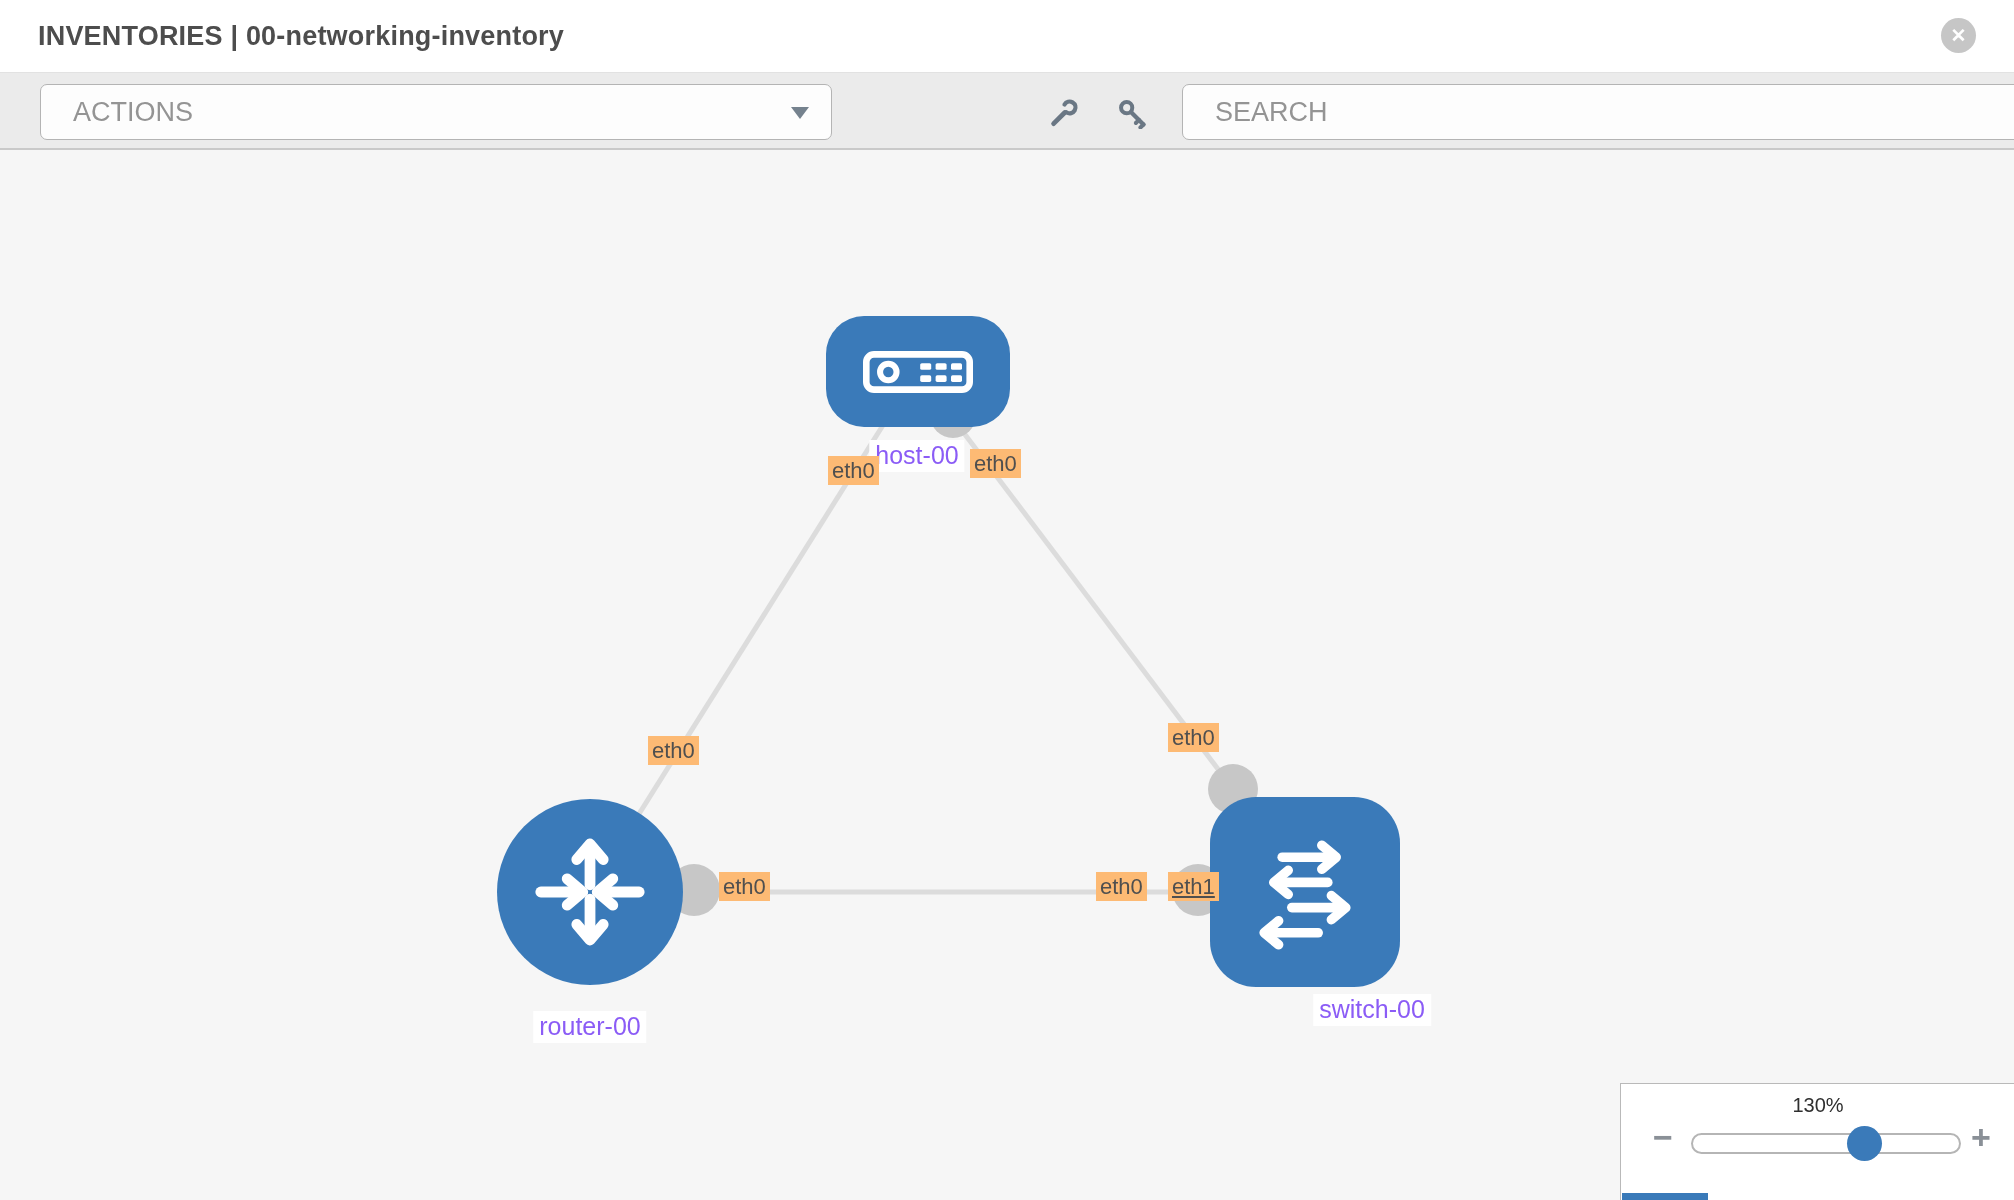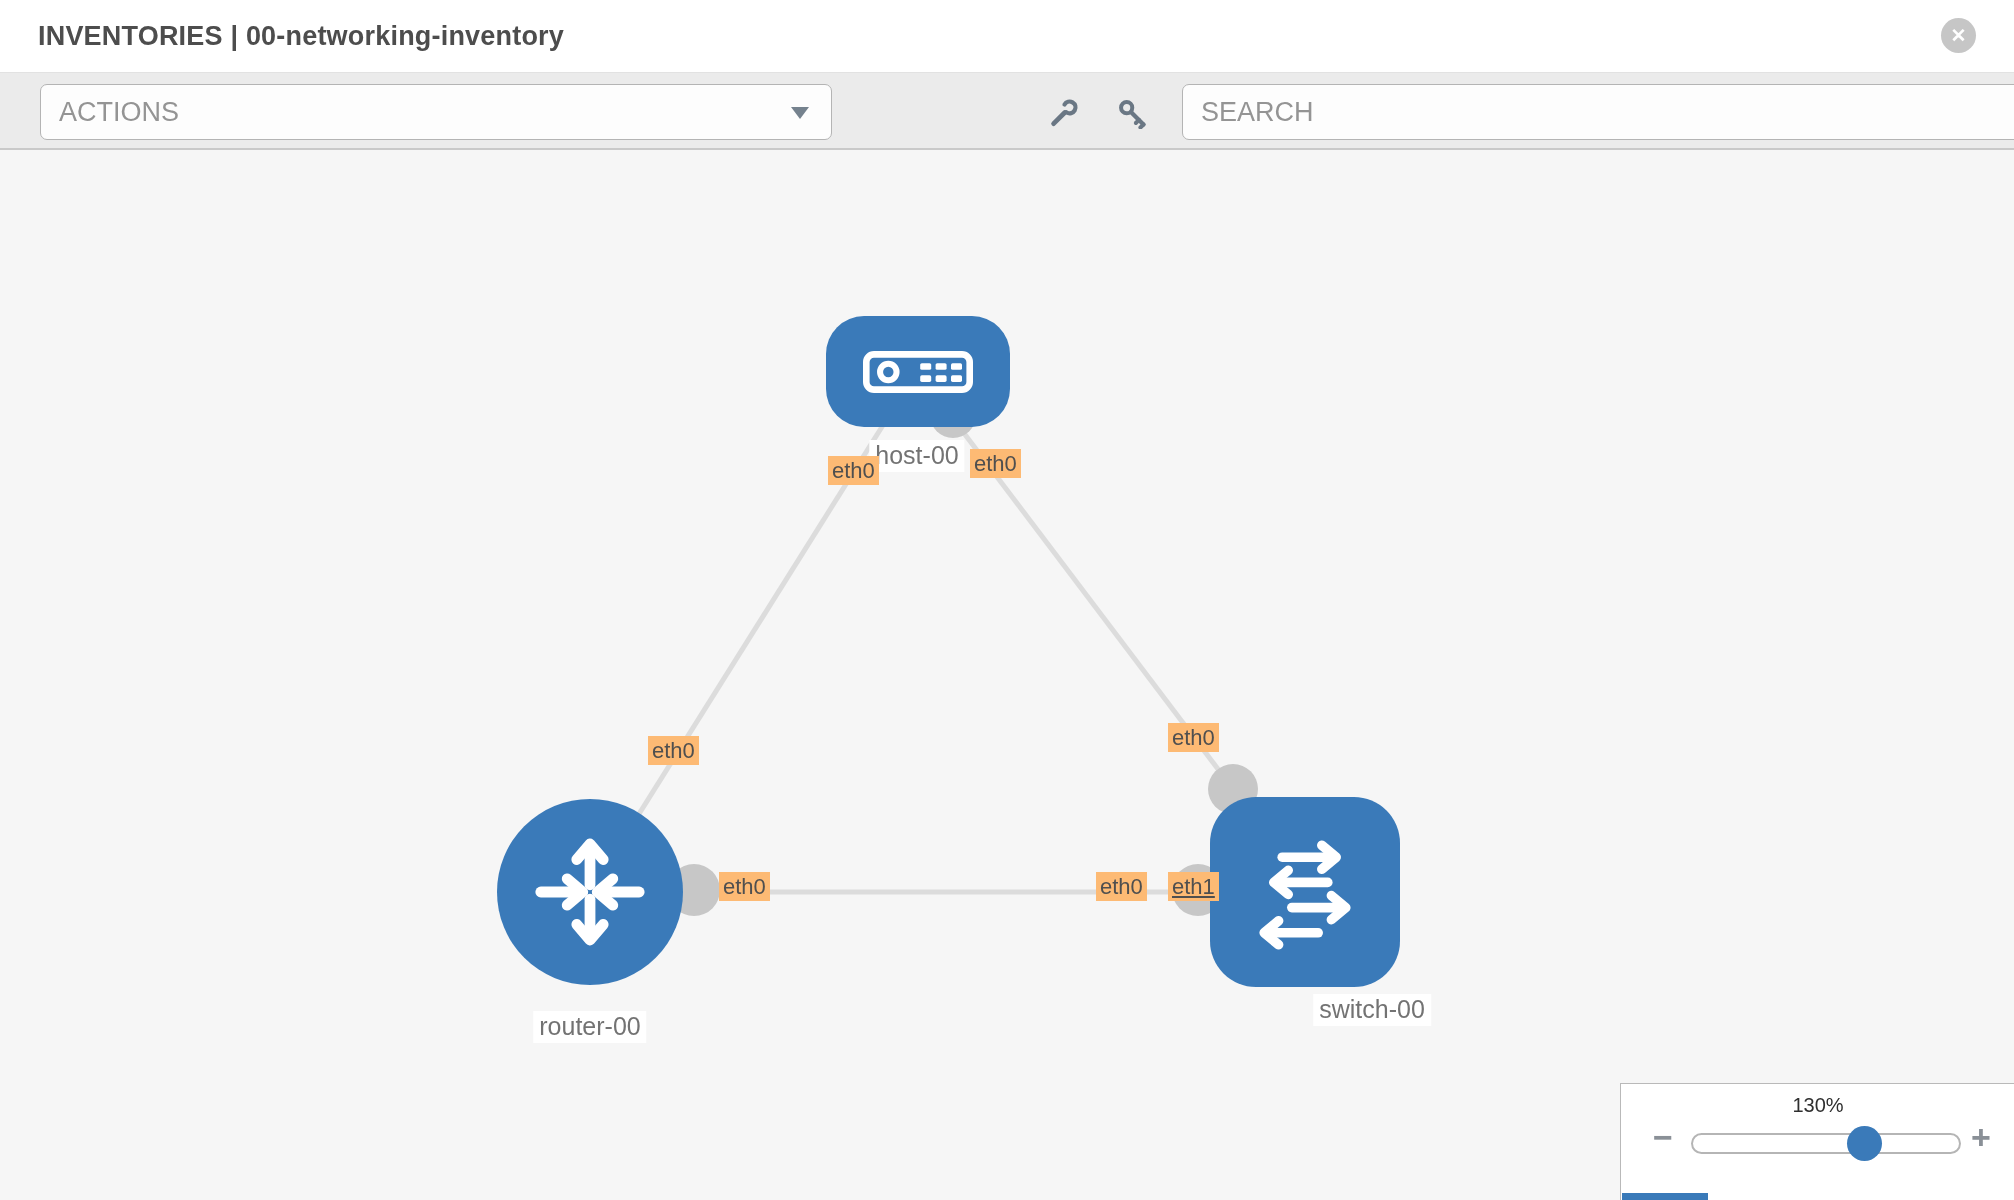--- a/index.html
+++ b/index.html
@@ -14,41 +14,41 @@
                border-radius:50%; background:#c6c6c6; cursor:pointer;
                display:flex; align-items:center; justify-content:center; }
   .close-btn span { color:#ffffff; font-size:19px; font-weight:700; line-height:1; }
 
   
   .toolbar { position:absolute; left:0; top:72px; width:2014px; height:78px;
              background:#ebebeb; border-top:1px solid #e2e2e2; border-bottom:2px solid #c9c9c9; }
   .select-box { position:absolute; top:11px; height:56px; background:#fdfdfd;
                 border:1px solid #b4b4b4; border-radius:7px;
                 display:flex; align-items:center; cursor:pointer; }
-  .select-box .sel-text { padding-left:18px; font-size:27px; color:#949494; }
+  .select-box .sel-text { padding-left:32px; font-size:27px; color:#949494; }
   .actions-box { left:40px; width:792px; }
   .search-box  { left:1182px; width:952px; }
   .caret { position:absolute; right:22px; top:22px; width:0; height:0;
            border-left:9px solid transparent; border-right:9px solid transparent;
            border-top:12px solid #75828e; }
   .tool-icon { position:absolute; top:24px; width:32px; height:32px; cursor:pointer; }
   .wrench { left:1048px; } .key { left:1116px; }
 
   
   .canvas { position:absolute; left:0; top:150px; width:2014px; height:1050px; background:#f6f6f6; }
   .links-layer { position:absolute; left:0; top:0; width:2014px; height:1050px; }
 
   .node { position:absolute; background:#3a7ab9; display:flex; align-items:center; justify-content:center; cursor:pointer; }
   .node-host   { left:826px; top:166px; width:184px; height:111px; border-radius:38px; }
   .node-router { left:497px; top:649px; width:186px; height:186px; border-radius:50%; }
   .node-switch { left:1210px; top:647px; width:190px; height:190px; border-radius:46px; }
 
   .chip { position:absolute; background:#fdba74; color:#4f4f4f; font-size:22px;
           line-height:1.15; padding:2px 4px; white-space:nowrap; }
-  .node-label { position:absolute; background:#ffffff; color:#737373; font-size:25px;
+  .node-label { position:absolute; background:#ffffff; color:#8b5cf6; font-size:25px;
                 line-height:1.1; padding:2px 6px; white-space:nowrap; transform:translateX(-50%); }
   .lbl-host   { left:917px;  top:290px; }
   .lbl-router { left:590px;  top:846px;margin-top:15px; }
   .lbl-switch { left:1372px; top:844px; }
 
   .chip-e1 { left:828px;  top:306px; }
   .chip-e2 { left:970px;  top:299px; }
   .chip-e3 { left:648px;  top:586px; }
   .chip-e4 { left:1168px; top:573px; }
   .chip-e5 { left:719px;  top:722px; }

